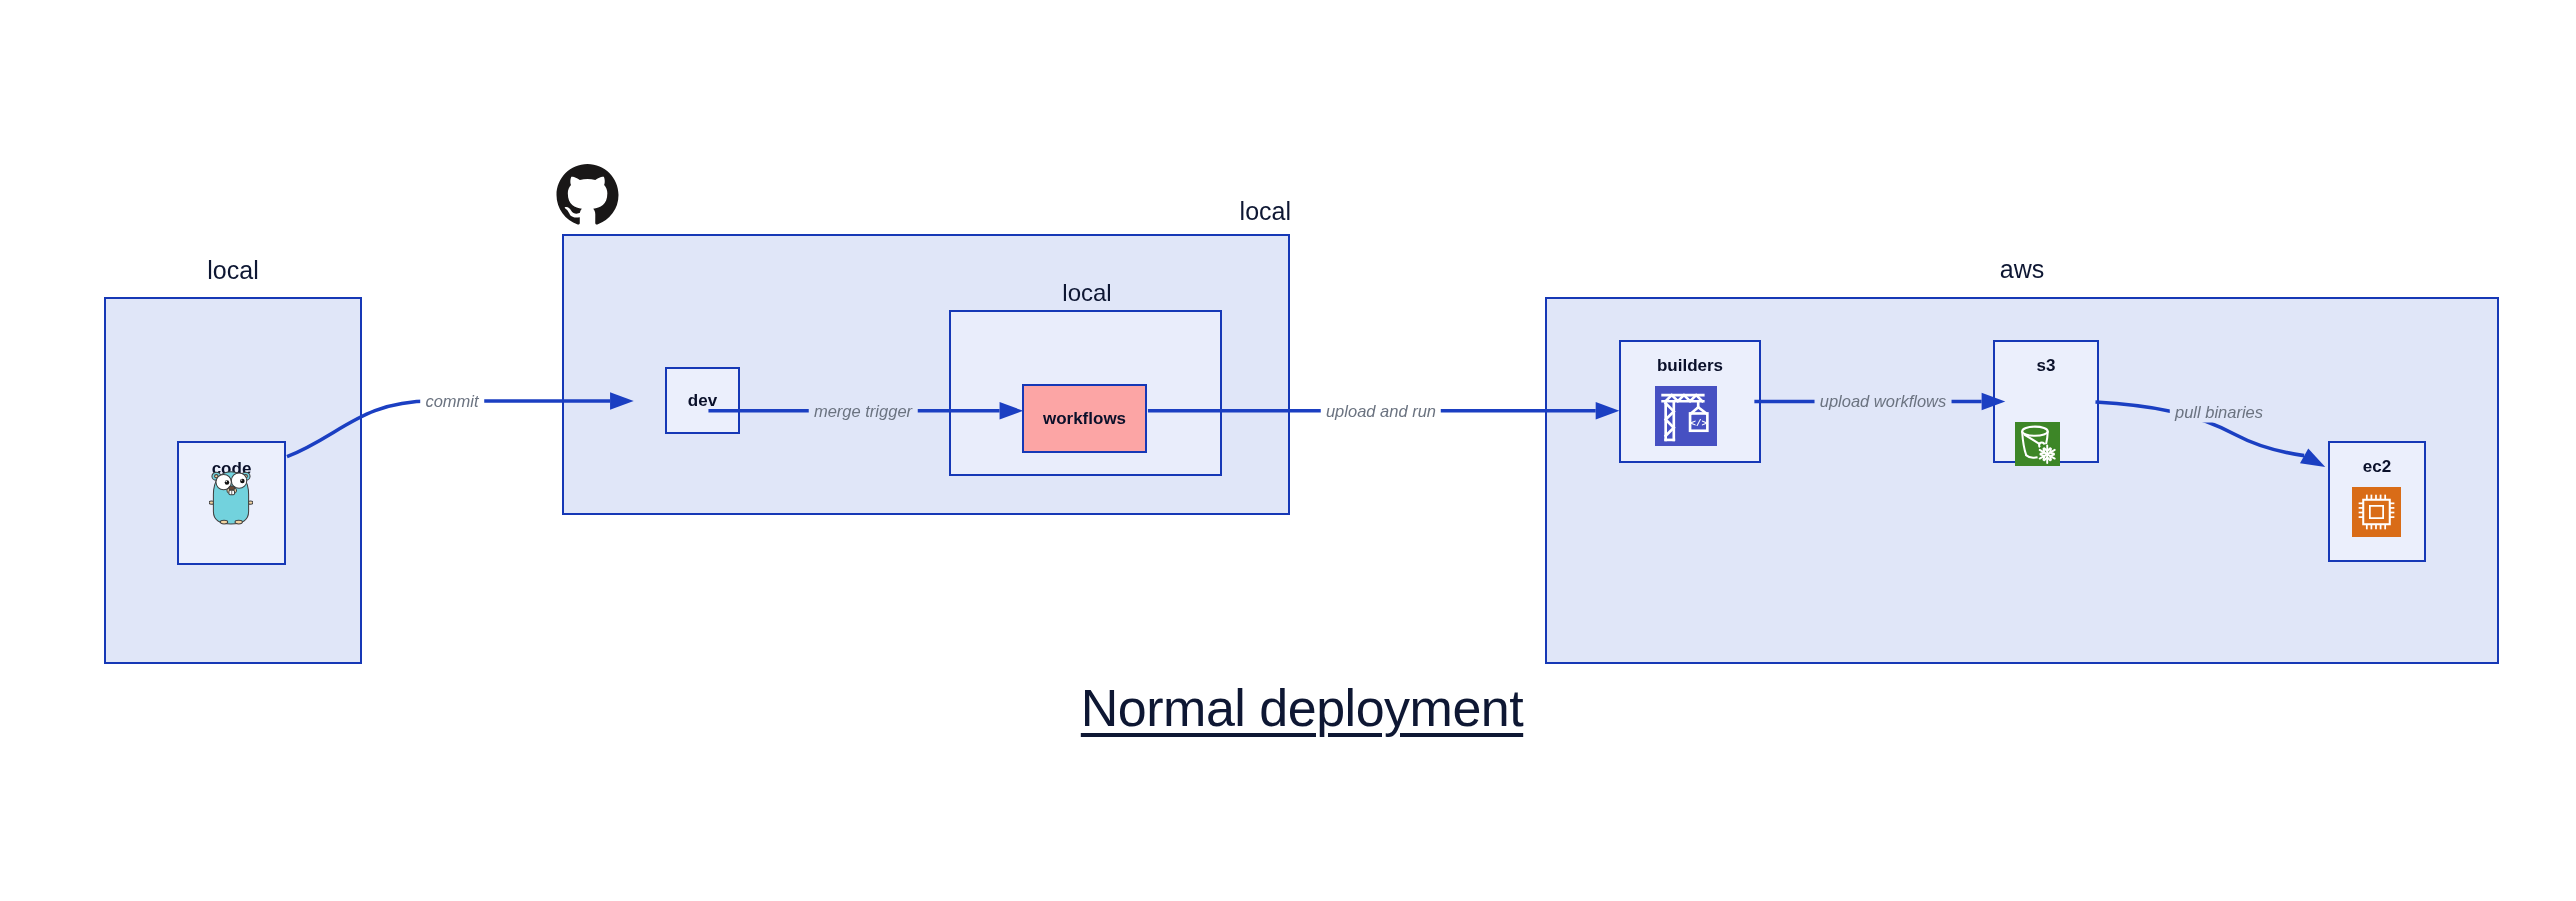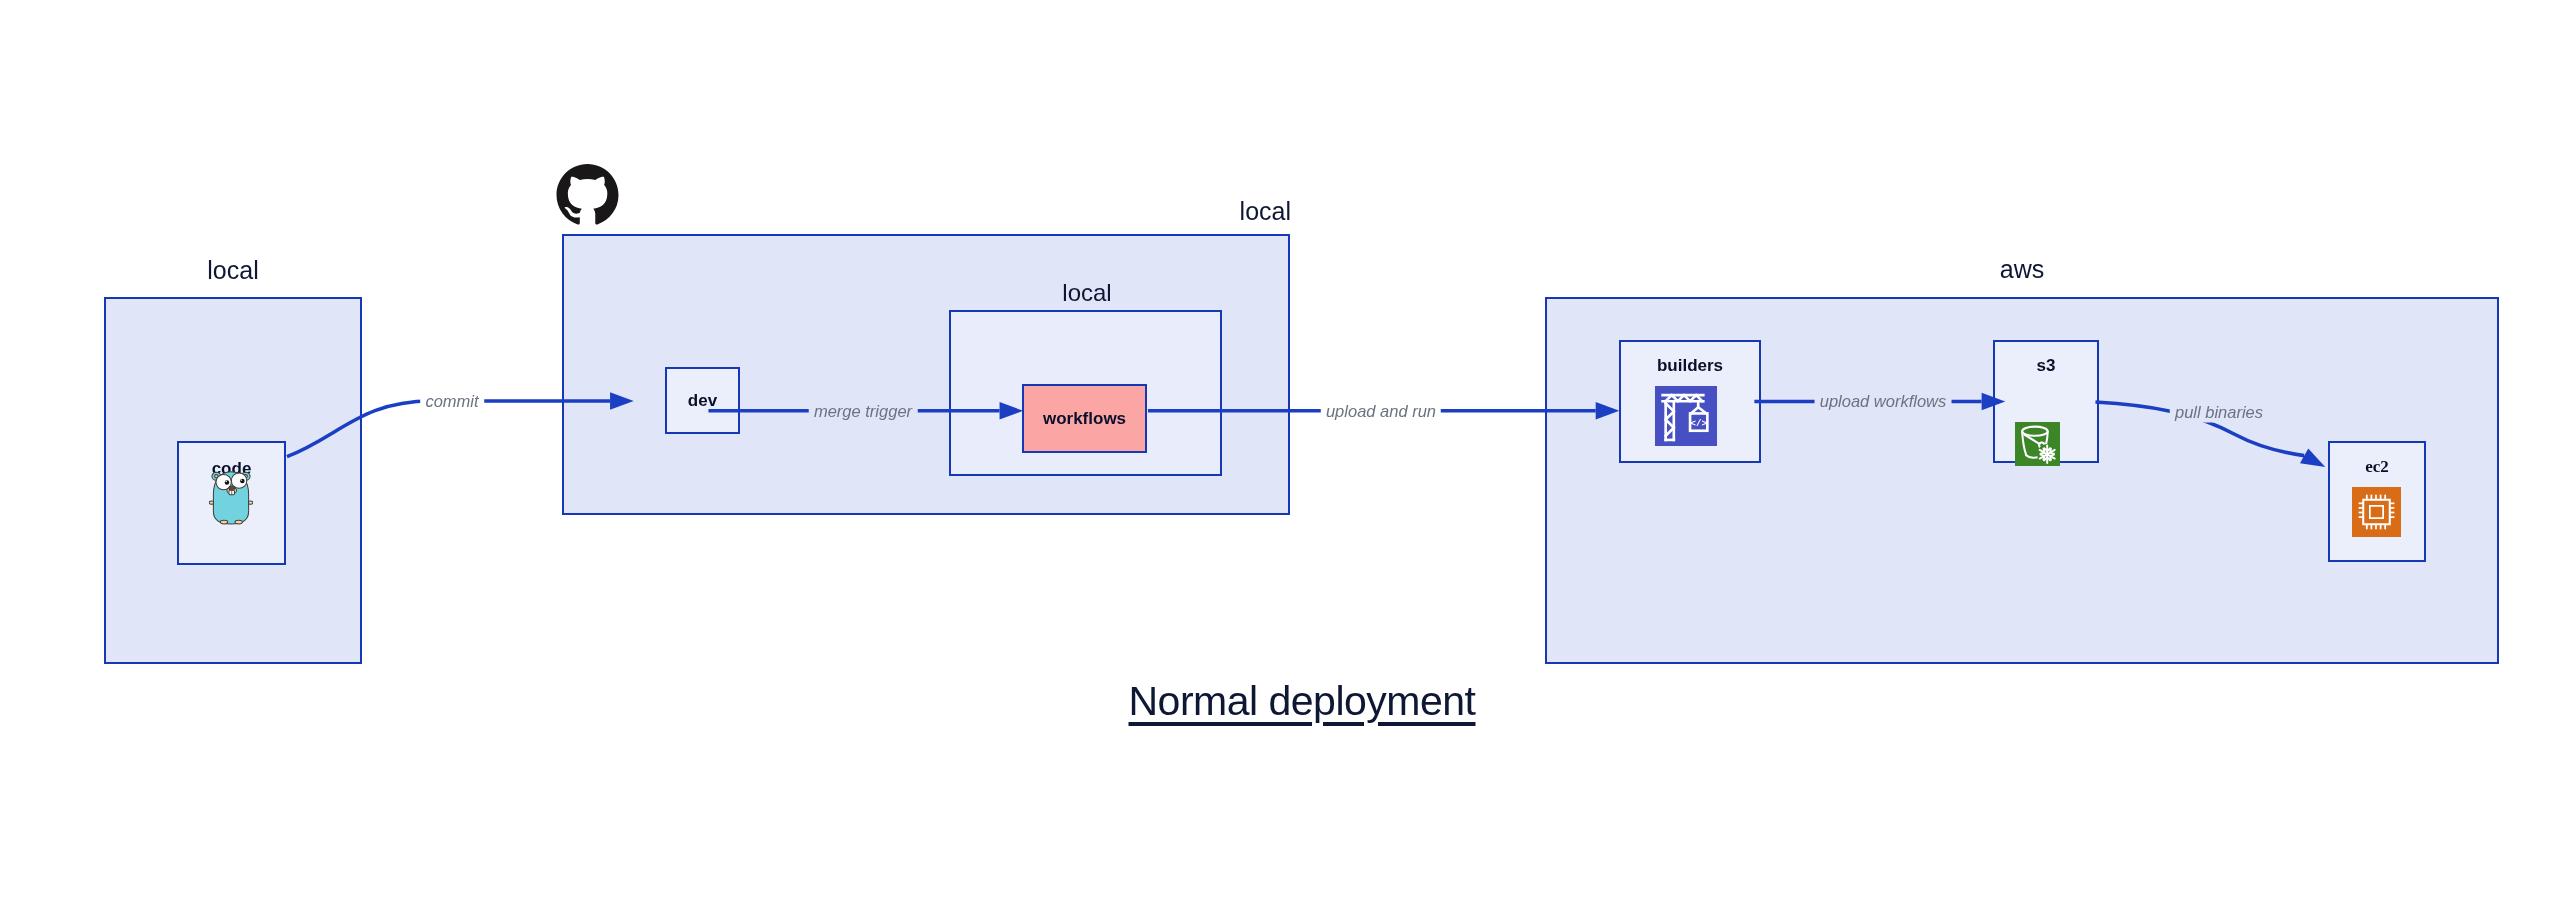--- a/index.html
+++ b/index.html
@@ -38,21 +38,21 @@
   .bg-white { background:#ffffff; }
   .bg-fill  { background:#e0e6f8; }
   #edge-layer {
     position:absolute; left:0; top:0; z-index:5; pointer-events:none;
   }
   .icon-tile {
     position:absolute; display:flex; align-items:center; justify-content:center;
   }
   #diagram-title {
     position:absolute; left:1302px; top:678px; transform:translateX(-50%);
-    font-size:41px; letter-spacing:-0.5px; color:#0e1733;
+    font-size:52px; letter-spacing:-0.5px; color:#0e1733;
     text-decoration:underline; text-decoration-thickness:3.6px; text-underline-offset:7.2px;
     white-space:nowrap;
   }
 </style>
 </head>
 <body>
 
 <div id="canvas">
 
   <div class="container-label" style="left:233px; top:256px; transform:translateX(-50%);">local</div>
@@ -157,21 +157,21 @@
             <g transform="rotate(-60 31.5 31.5)">
               <path d="M31.5 23 V40"></path>
               <path d="M28.6 25.6 L31.5 28.4 L34.4 25.6"></path>
               <path d="M28.6 37.4 L31.5 34.6 L34.4 37.4"></path>
             </g>
           </g>
         </svg>
       </div>
     </div>
 
-    <div class="node-box" style="left:781px; top:142px; width:98px; height:121px;font-family:Liberation Serif, serif;">
+    <div class="node-box" style="left:781px; top:142px; width:98px; height:121px;">
       <div class="node-label" style="left:50%; top:14.4px;">ec2</div>
       <div class="icon-tile" style="left:22px; top:44px; width:49px; height:50px; background:#d96c17;">
         <svg width="49" height="50" viewBox="0 0 48 49">
           <g stroke="#ffffff" stroke-width="2" fill="none">
             <rect x="11" y="12.5" width="26" height="24"></rect>
             <rect x="17.5" y="18.5" width="13" height="12" stroke-width="1.7"></rect>
           </g>
           <g stroke="#ffffff" stroke-width="1.7" fill="none">
             <path d="M14.5 7.5 V12.5"></path>
               <path d="M19 7.5 V12.5"></path>

